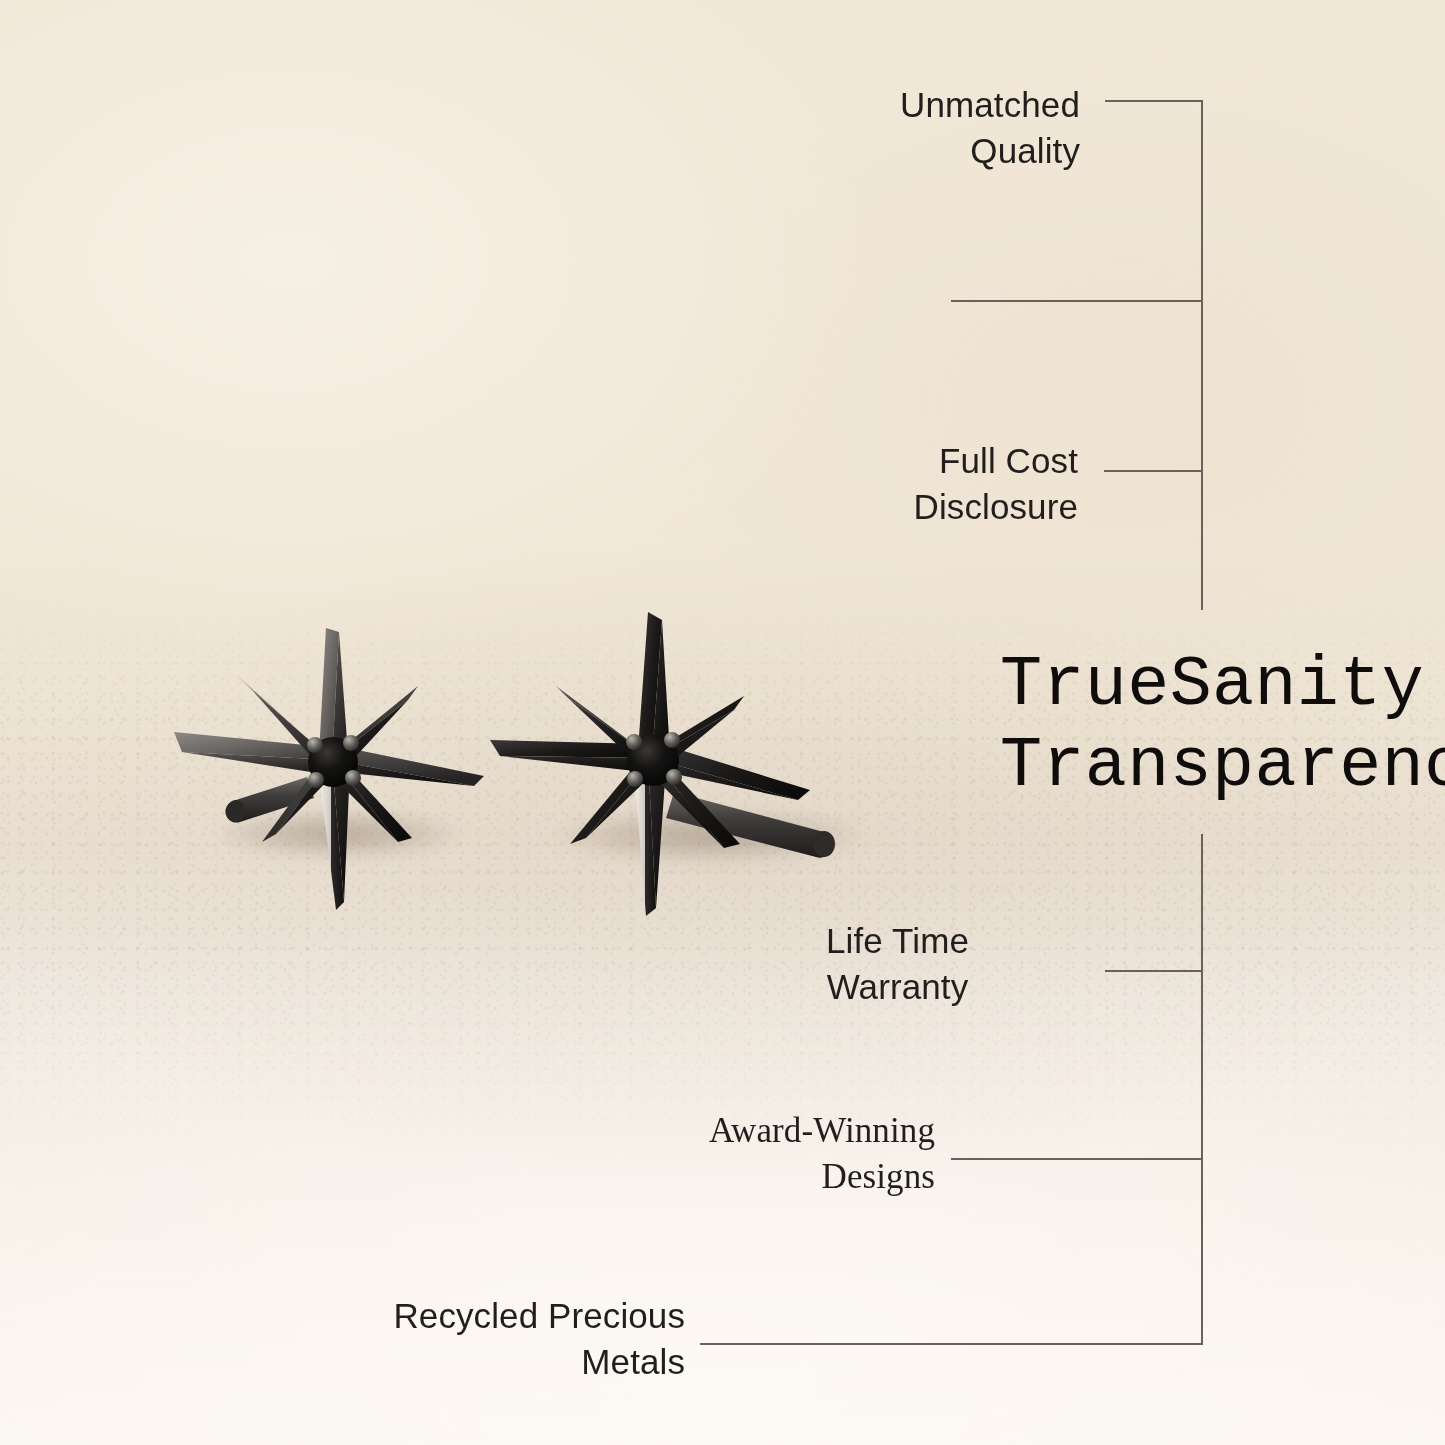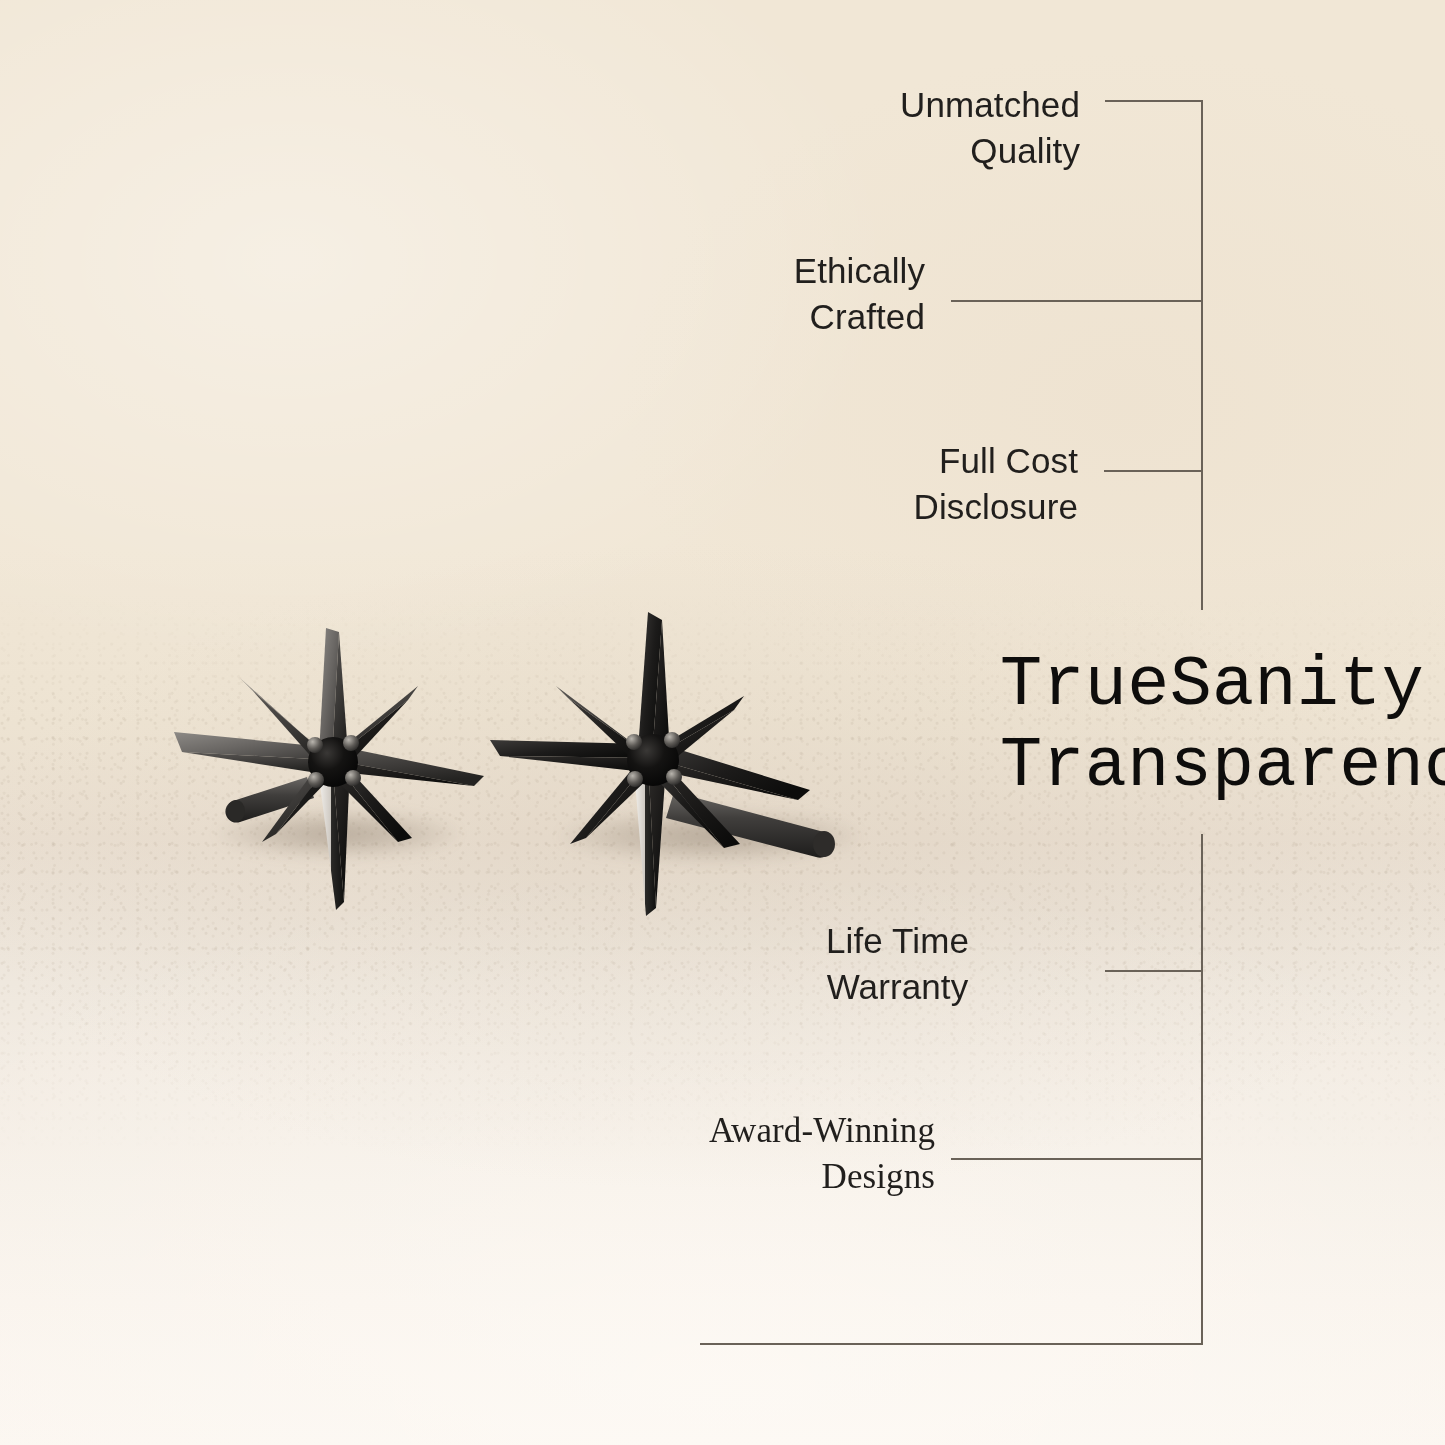--- a/index.html
+++ b/index.html
@@ -221,36 +221,36 @@
       </g>
     </svg>
   </div>
 
   <div class="vline" style="left:1201px;top:100px;height:510px;"></div>
 
   <div class="label right" style="left:745px;top:50px;width:335px;margin-top:32px;">Unmatched
 Quality</div>
   <div class="hline" style="left:1105px;top:100px;width:98px;"></div>
 
-  <div class="label right" style="left:590px;top:248px;width:335px;">Ethically
-Crafted</div>
   <div class="hline" style="left:951px;top:300px;width:252px;"></div>
 
   <div class="label right" style="left:743px;top:438px;width:335px;">Full Cost
 Disclosure</div>
   <div class="hline" style="left:1104px;top:470px;width:99px;"></div>
 
   <div class="brand" style="left:1000px;top:645px;width:400px;">TrueSanity
 Transparency</div>
 
   <div class="vline" style="left:1201px;top:834px;height:510px;"></div>
 
   <div class="label right" style="left:730px;top:918px;width:335px;text-align:center;">Life Time
 Warranty</div>
   <div class="hline" style="left:1105px;top:970px;width:98px;"></div>
 
   <div class="label right" style="left:580px;top:1108px;width:355px;font-family:Liberation Serif, serif;">Award-Winning
 Designs</div>
   <div class="hline" style="left:951px;top:1158px;width:252px;"></div>
 
+  <div class="label right" style="left:330px;top:1293px;width:355px;">Recycled Precious
+Metals</div>
   <div class="hline" style="left:700px;top:1343px;width:503px;"></div>
 
 </div>
 
 </body></html>

